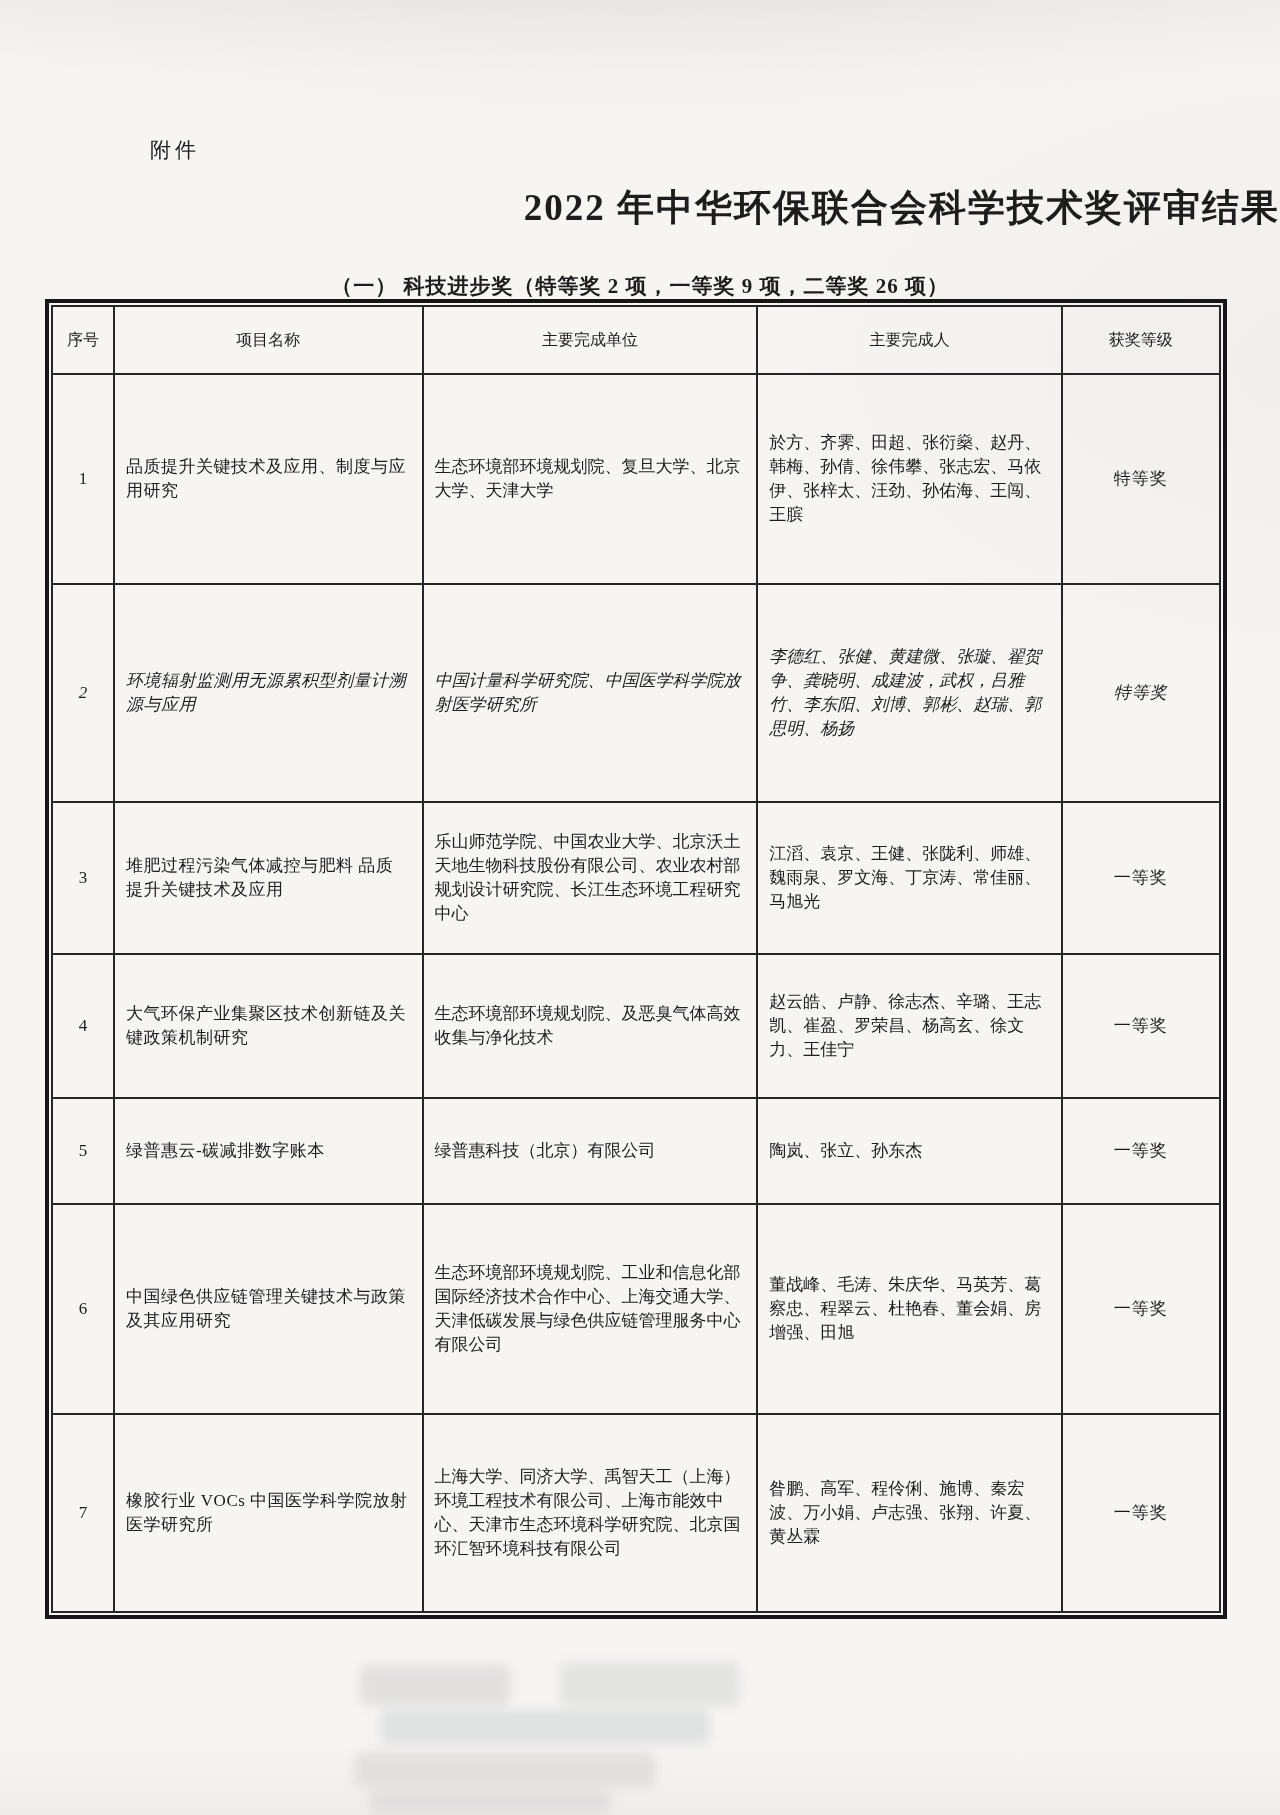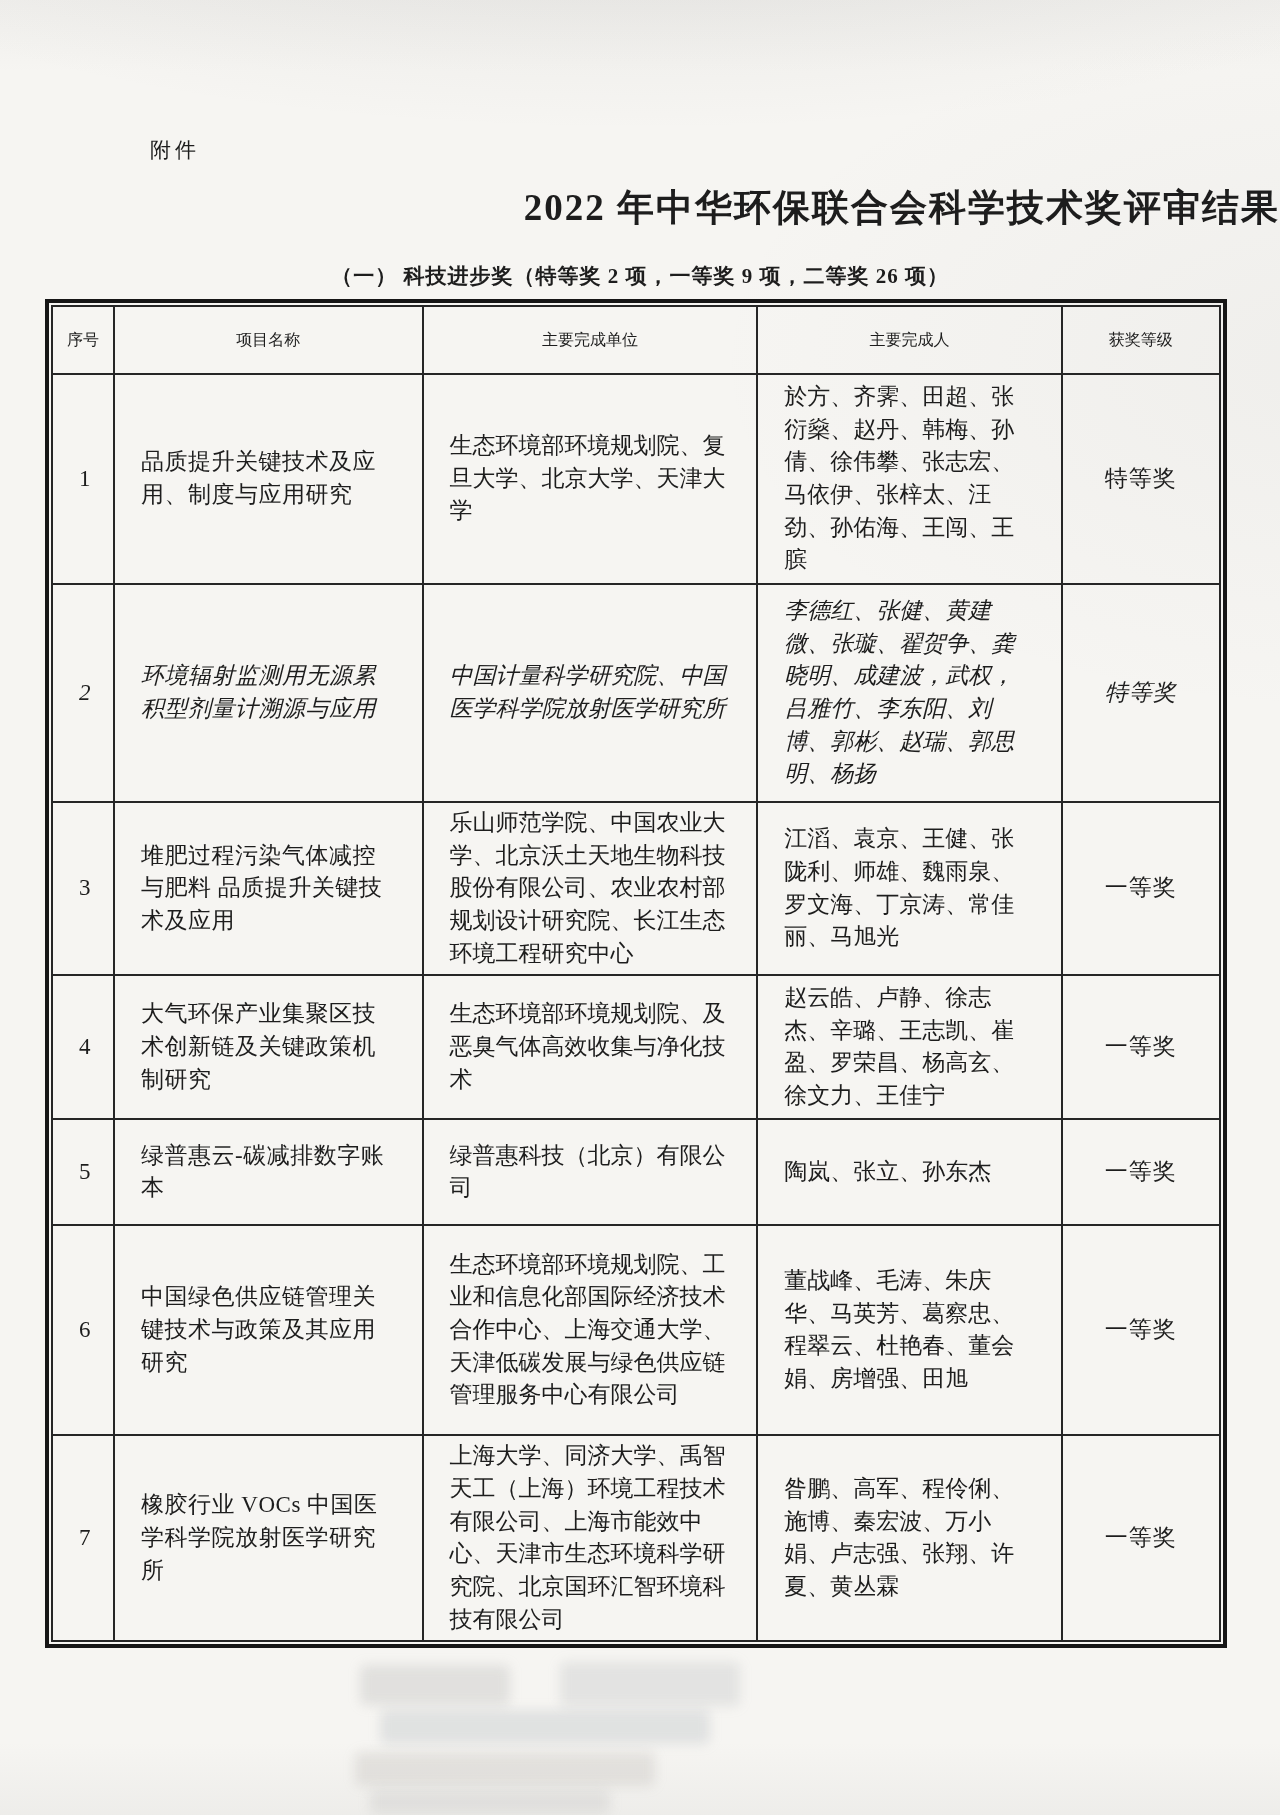--- a/index.html
+++ b/index.html
@@ -21,37 +21,37 @@
   }
   .attachment-label {
     position: absolute; left: 150px; top: 136px;
     font-size: 21px; letter-spacing: 4px;
   }
   .doc-title {
     position: absolute; left: 0; top: 183px; width: 100%;
     text-align: right; font-size: 37px; font-weight: bold; letter-spacing: 2px;
   }
   .doc-subtitle {
-    position: absolute; left: 0; top: 262px; width: 100%;
+    position: absolute; left: 0; top: 272px; width: 100%;
     text-align: center; font-size: 21px; font-weight: bold; letter-spacing: 1px;
   }
   .table-wrap {
     position: absolute; left: 45px; top: 299px; width: 1170px;
     border: 4px solid #161616;
     padding: 2px;
     background: transparent;
   }
   table.awards {
     width: 100%; border-collapse: collapse; table-layout: fixed;
     border: 2px solid #1b1b1b;
   }
   .awards th, .awards td {
     border: 2px solid #262626;
-    padding: 4px 26px;
-    font-size: 23px;
+    padding: 4px 11px;
+    font-size: 17px;
     line-height: 1.42;
     vertical-align: middle;
     word-break: break-all;
     overflow: hidden;
   }
   .awards th {
     font-size: 16px; font-weight: normal; text-align: center;
     height: 62px; padding: 2px 4px; line-height: 1.25;
   }
   .cell-no    { text-align: center; font-size: 22px; }

